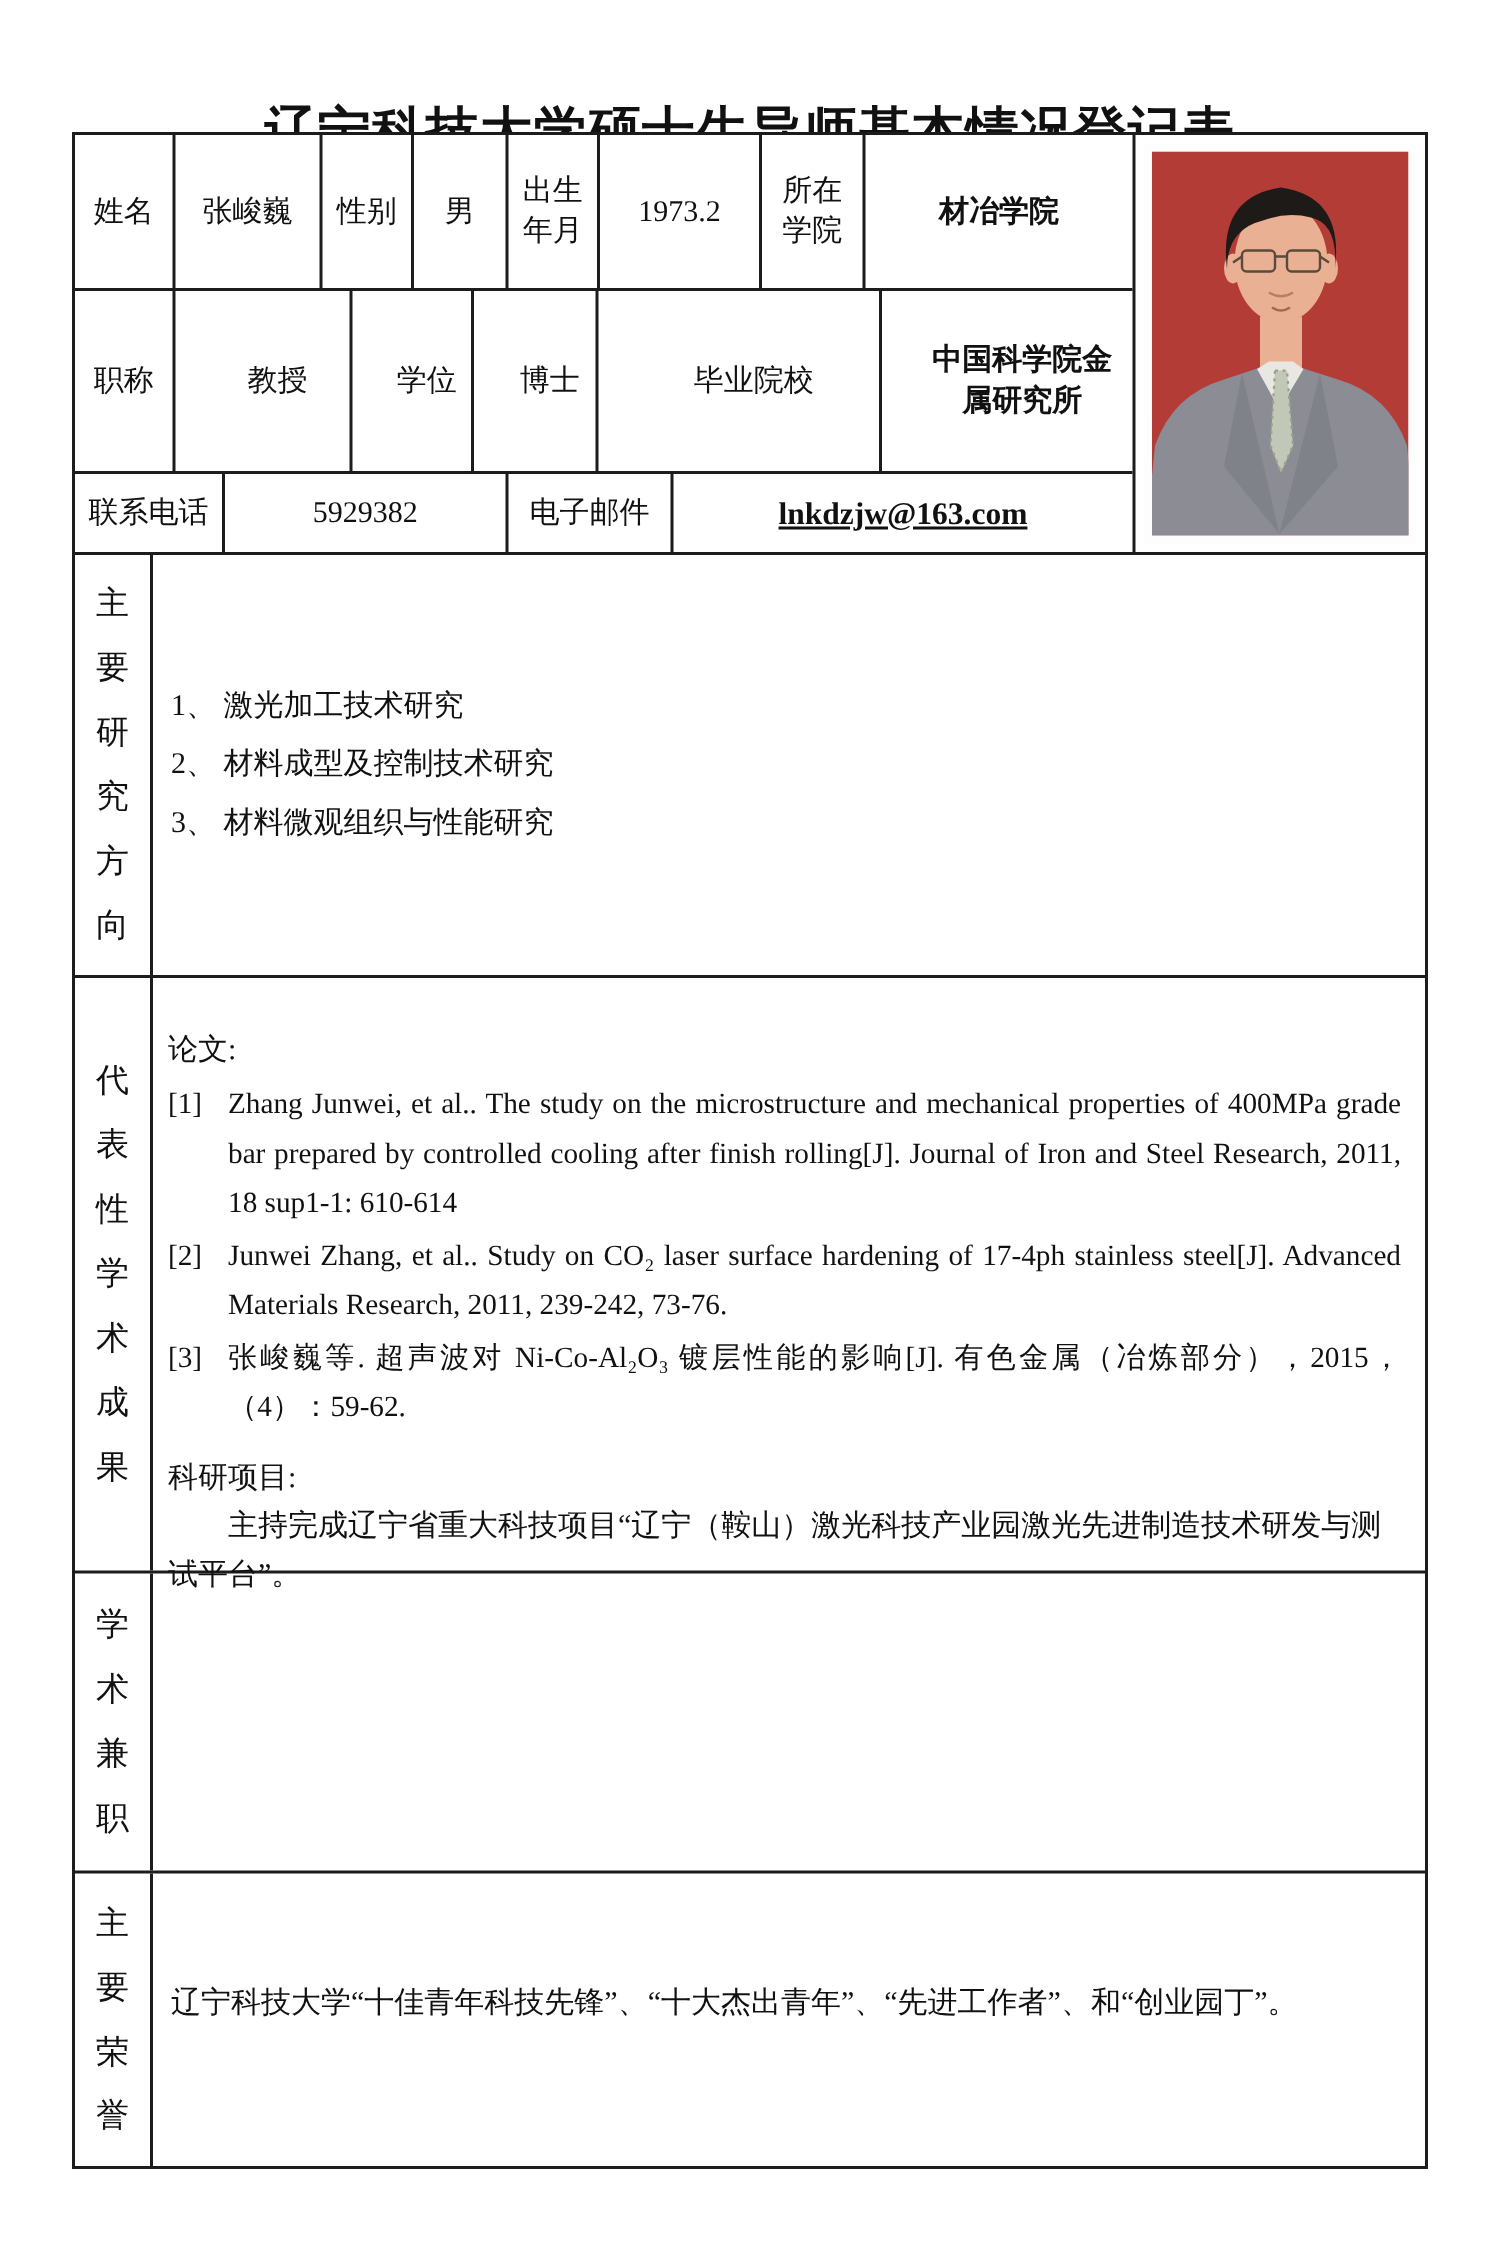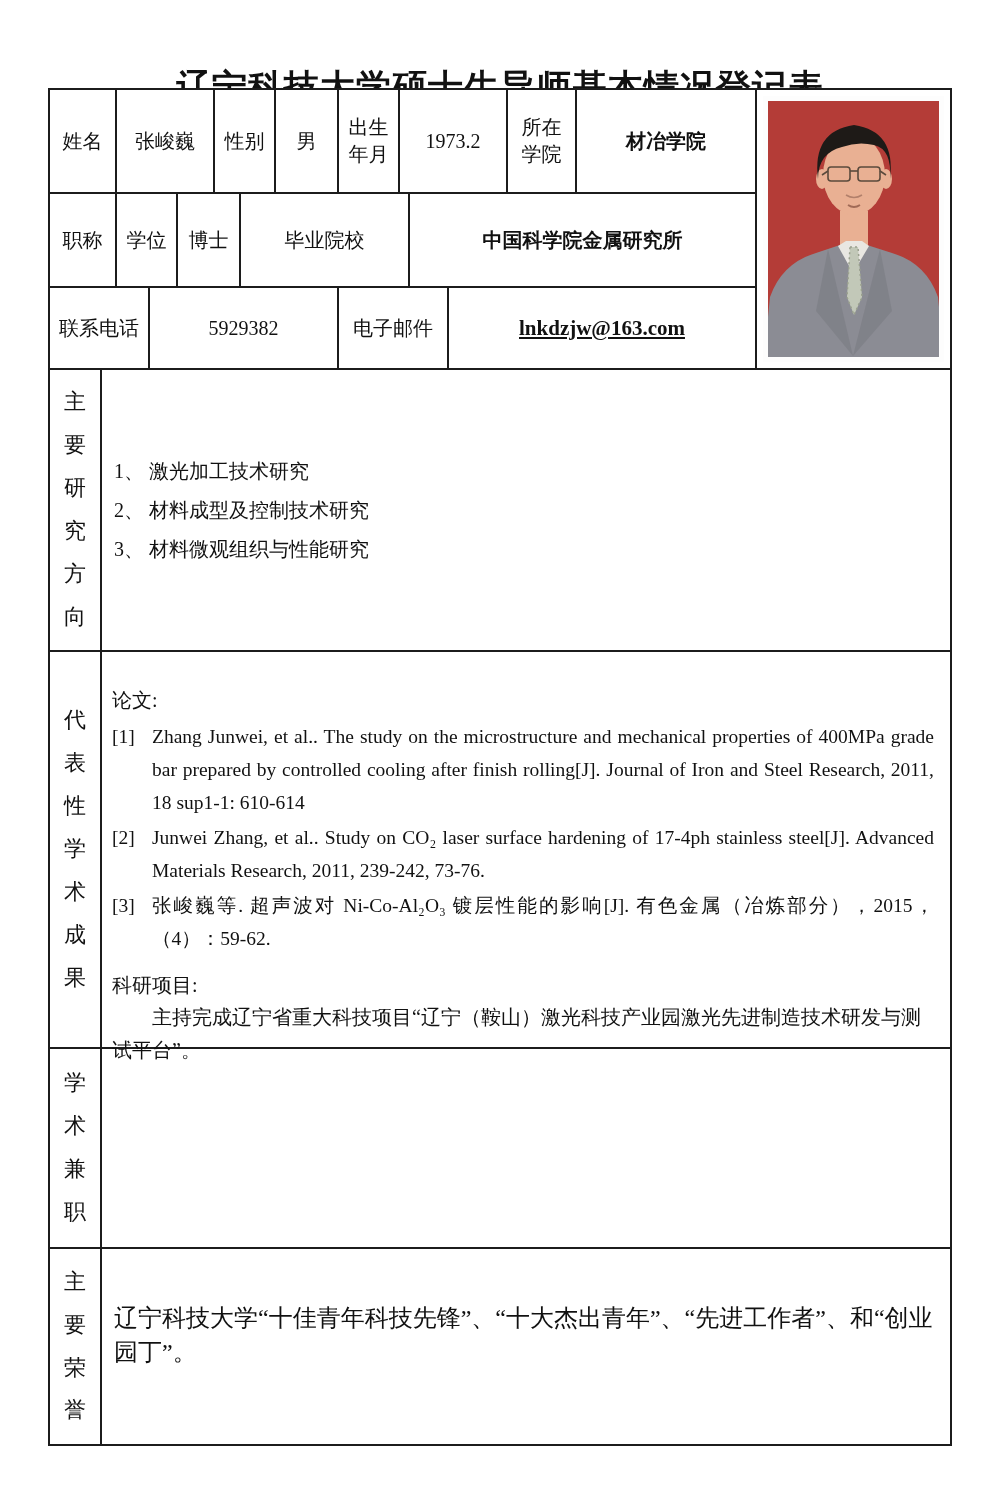--- a/index.html
+++ b/index.html
@@ -23,21 +23,21 @@
     border: 2px solid #1c1c1c;
     display: flex; flex-direction: column;
     background: #fff;
   }
   
   .header-block { display: flex; height: 280px; border-bottom: 2px solid #1c1c1c; }
   .header-left { width: 705px; display: flex; flex-direction: column; }
   .hrow { display: flex; border-bottom: 2px solid #1c1c1c; }
   .hrow:last-child { border-bottom: none; }
   .hrow-1 { height: 104px; }
-  .hrow-2 { height: 94px; }
+  .hrow-2 { height: 122px; gap: 20px; }
   .hrow-3 { flex: 1; }
   .cell {
     border-right: 2px solid #1c1c1c;
     display: flex; align-items: center; justify-content: center;
     text-align: center; font-size: 20px; line-height: 27px;
     padding: 2px 4px; overflow: hidden;
   }
   .cell:last-child { border-right: none; font-weight: bold; }
   .email-link { text-decoration: underline; color: #111; font-size: 21px; }
   
@@ -74,21 +74,21 @@
   .block-heading { font-size: 20px; line-height: 32px; }
   .paper-list { margin-top: 4px; }
   .paper-item { display: flex; line-height: 33px; font-size: 19.5px; margin-bottom: 2px; }
   .paper-marker { width: 40px; flex: 0 0 40px; }
   .paper-text { flex: 1; text-align: justify; }
   .projects-heading { margin-top: 14px; }
   .projects-text { line-height: 33px; font-size: 20px; text-indent: 2em; }
   
   .honors-text {
     position: absolute; top: 44%; transform: translateY(-50%);
-    left: 12px; right: 2px; line-height: 34px; font-size: 24px;
+    left: 12px; right: 2px; line-height: 34px; font-size: 20px;
   }
   .positions-content { position: absolute; inset: 0; }
 </style>
 </head>
 <body>
 
 <h1 class="page-title">辽宁科技大学硕士生导师基本情况登记表</h1>
 
 <div class="info-table">
 
@@ -101,20 +101,21 @@
         <div class="cell" style="width:61px">性别</div>
         <div class="cell" style="width:63px">男</div>
         <div class="cell" style="width:61px">出生年月</div>
         <div class="cell" style="width:108px">1973.2</div>
         <div class="cell" style="width:69px">所在学院</div>
         <div class="cell" style="flex:1">材冶学院</div>
       </div>
 
       <div class="hrow hrow-2">
         <div class="cell" style="width:67px">职称</div>
+        <div class="cell" style="width:98px">教授</div>
         <div class="cell" style="width:61px">学位</div>
         <div class="cell" style="width:63px">博士</div>
         <div class="cell" style="width:169px">毕业院校</div>
         <div class="cell" style="flex:1">中国科学院金属研究所</div>
       </div>
 
       <div class="hrow hrow-3">
         <div class="cell" style="width:100px">联系电话</div>
         <div class="cell" style="width:189px">5929382</div>
         <div class="cell" style="width:110px">电子邮件</div>

